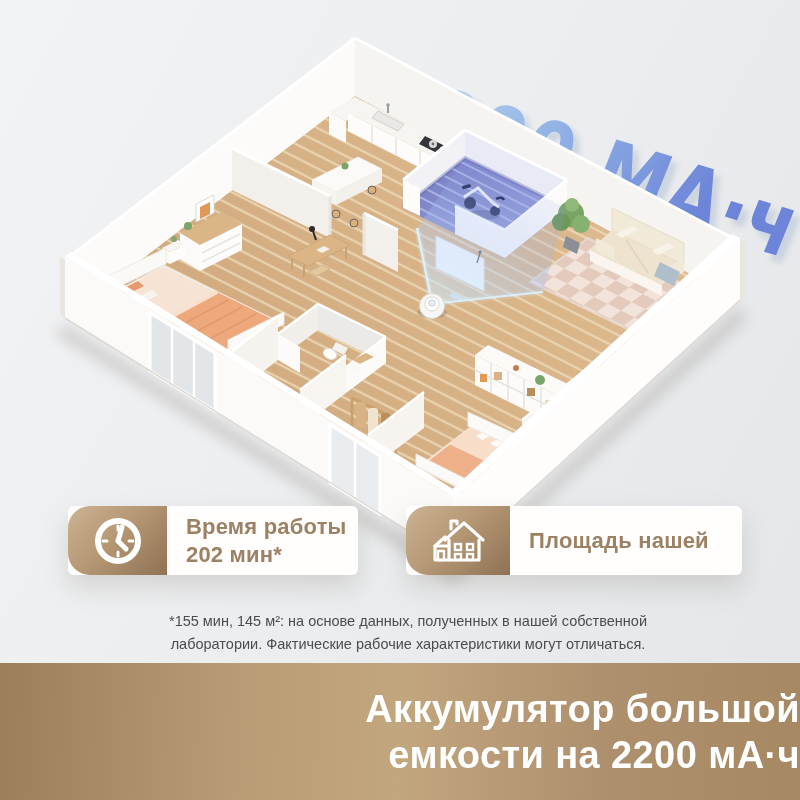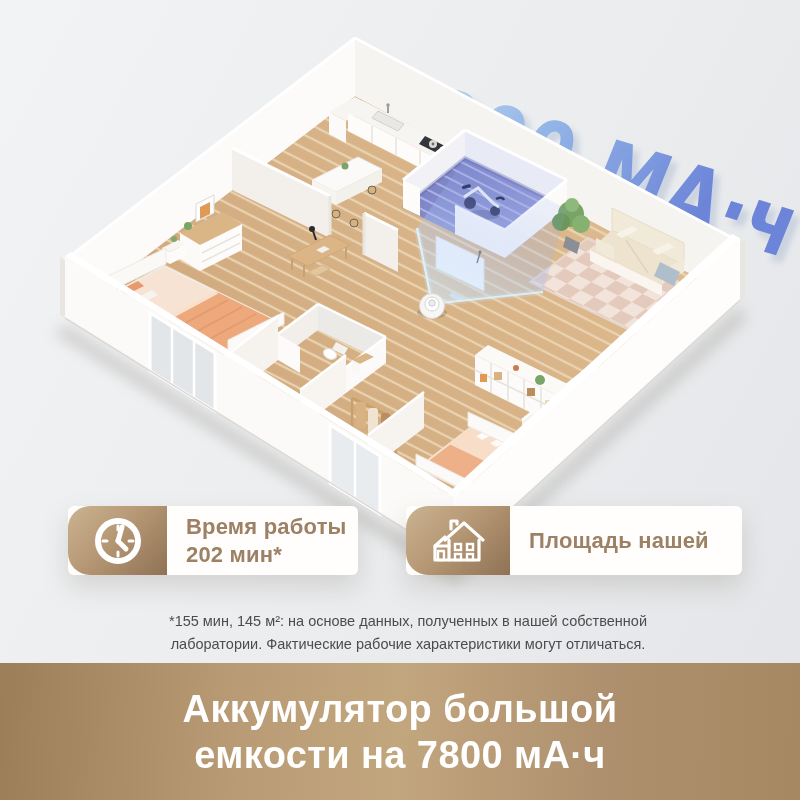--- a/index.html
+++ b/index.html
@@ -15,21 +15,21 @@
         background:linear-gradient(135deg,#cbb392 0%,#b69875 45%,#8f7254 100%);
         border-radius:22px 0 0 22px;}
   #card-runtime .card-accent{width:99px;}
   #card-area .card-accent{width:104px;}
   .card-text{display:flex;flex-direction:column;justify-content:center;padding-left:19px;
         color:#9c8164;font-size:22px;font-weight:bold;line-height:28px;letter-spacing:.2px;}
   .disclaimer{position:absolute;left:8px;top:610px;width:800px;text-align:center;
         color:#4c4c4e;font-size:14.5px;line-height:23px;}
   .banner{position:absolute;left:0;top:663px;width:800px;height:137px;
         background:linear-gradient(92deg,#9c7e58 0%,#b99c75 30%,#c2a67e 50%,#ae906e 75%,#a68862 100%);
-        display:flex;flex-direction:column;align-items:center;justify-content:center;}
+        display:flex;flex-direction:column;align-items:flex-end;justify-content:center;}
   .banner-line{color:#ffffff;font-size:38px;font-weight:bold;line-height:46px;letter-spacing:.4px;text-align:center;}
 </style>
 </head>
 <body>
 
 <div id="stage">
 
 <svg id="scene" width="800" height="610" viewBox="0 0 800 610" xmlns="http://www.w3.org/2000/svg">
   <defs>
     <linearGradient id="tg" gradientUnits="userSpaceOnUse" x1="0" y1="-90" x2="400" y2="30">
@@ -375,16 +375,16 @@
     </div>
   </div>
 
   <div class="disclaimer">
     <div>*155 мин, 145 м²: на основе данных, полученных в нашей собственной</div>
     <div>лаборатории. Фактические рабочие характеристики могут отличаться.</div>
   </div>
 
   <div class="banner">
     <div class="banner-line">Аккумулятор большой</div>
-    <div class="banner-line">емкости на 7800 мА·ч</div>
+    <div class="banner-line">емкости на 2200 мА·ч</div>
   </div>
 
 </div>
 
 </body></html>

